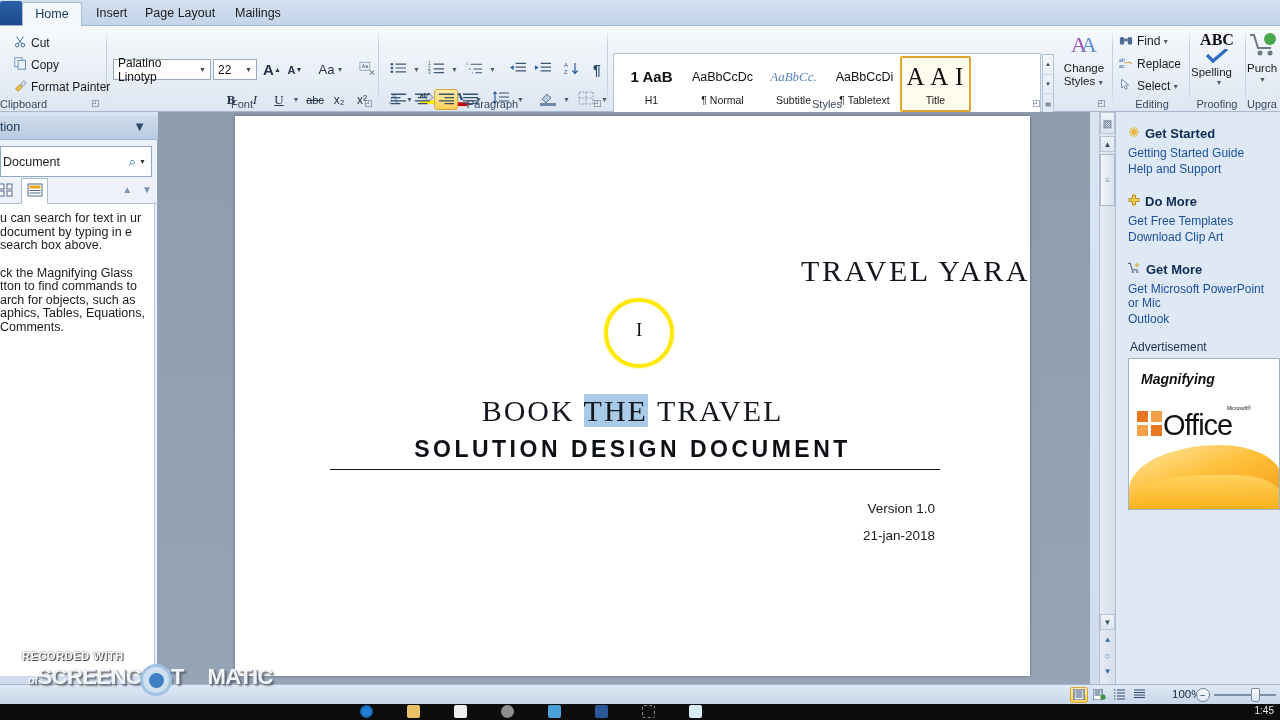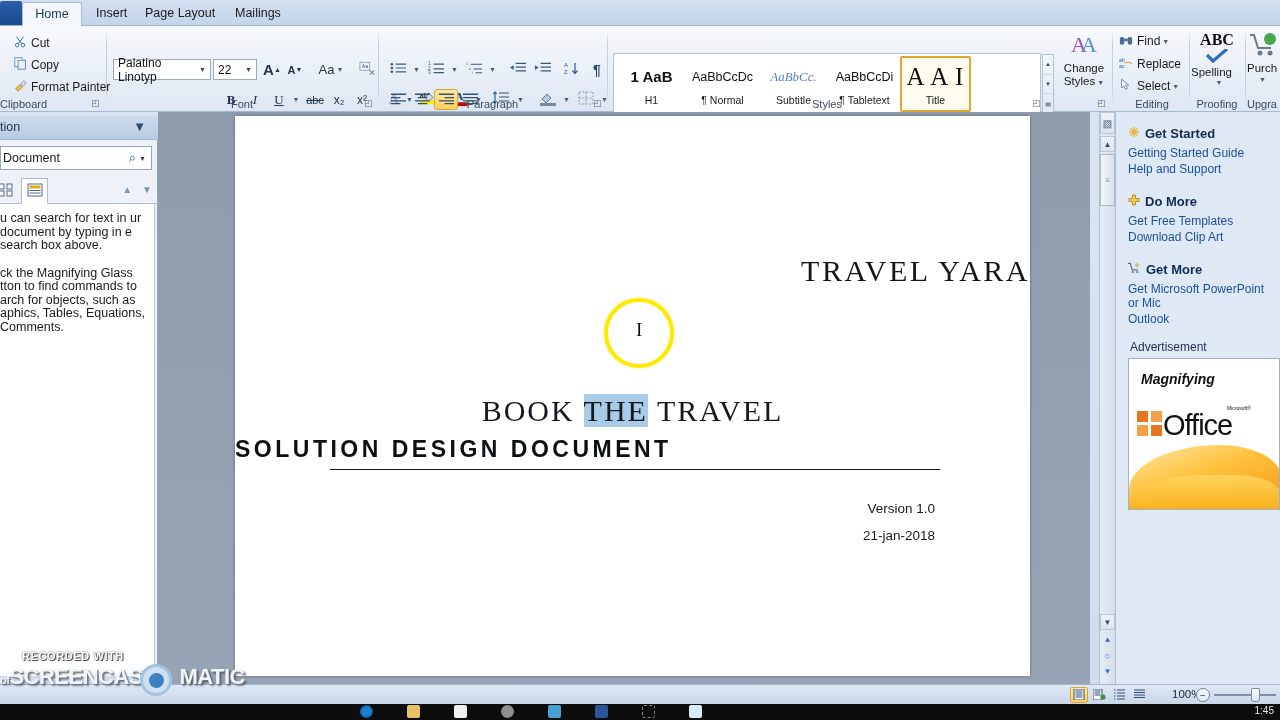--- a/index.html
+++ b/index.html
@@ -138,21 +138,21 @@
     position: absolute; top: 0; left: 0; width: 178px; height: 24px;
     background: linear-gradient(#cfdcec, #b9cbe2);
     border-bottom: 1px solid #9fb4cd;
   }
   .nav-title .t {
     position: absolute; left: 0; top: 4px; font-size: 12.5px; color: #1c3554;
   }
   .nav-title .dn { position: absolute; right: 32px; top: 3px; font-size: 13px; color: #2b4a70; }
   .nav-title .cl { position: absolute; right: 8px; top: 1px; font-size: 15px; color: #1c3554; }
   .nav-search {
-    position: absolute; top: 30px; left: 0; width: 152px; height: 24px;
+    position: absolute; top: 30px; left: 0; width: 152px; height: 31px;
     background: #fff; border: 1px solid #93a9c3;
     display: flex; align-items: center;
   }
   .nav-search .ph { flex: 1; font-size: 12.5px; color: #1a1a1a; padding-left: 2px; }
   .nav-search .mg { color: #1f5fa8; font-size: 13px; padding-right: 3px; }
   .nav-search .ar { font-size: 7px; color: #333; padding-right: 5px; }
   .nav-tabs {
     position: absolute; top: 60px; left: 0; width: 158px; height: 28px;
     border-bottom: 1px solid #a9bcd2;
   }
@@ -204,20 +204,21 @@
   }
   .line2 {
     position: absolute; top: 278px; left: 0; width: 795px;
     text-align: center;
     font-family: "Liberation Serif", serif;
     font-size: 30px; letter-spacing: 2px; color: #14181f;
   }
   .line2 .sel { background: #a9cbe8; }
   .line3 {
     position: absolute; top: 320px; left: 0; width: 795px;
+    text-align: center;
     font-family: "Liberation Sans", sans-serif;
     font-weight: bold;
     font-size: 23px; letter-spacing: 3.5px; color: #0c0f14;
   }
   .rule {
     position: absolute; top: 353px; left: 95px; width: 610px;
     border-bottom: 1.5px solid #101418;
   }
   .meta {
     position: absolute; right: 95px;
@@ -351,21 +352,21 @@
     font-family: "Liberation Sans", sans-serif;
     font-weight: bold; font-size: 11px; letter-spacing: .6px;
     color: #fff; text-shadow: 0 0 2px #444, 1px 1px 0 #555;
   }
   .wm .l2 {
     position: absolute; top: 14px; left: 0;
     font-family: "Liberation Sans", sans-serif;
     font-weight: bold; font-size: 22px; letter-spacing: -.5px;
     color: #f2f5f8; text-shadow: 1px 1px 0 #6a7585, 2px 2px 2px rgba(0,0,0,.45);
   }
-  .wm .of { font-size: 11px; }
+  .wm .of { font-size: 11px; margin-left: 28px; }
   .wm .dot {
     position: absolute; top: 14px; left: 140px;
     width: 32px; height: 32px; border-radius: 50%;
     background: #cfe0f0; border: 3px solid #9fc3e2;
     display: flex; align-items: center; justify-content: center;
   }
   .wm .dot i {
     width: 15px; height: 15px; border-radius: 50%;
     background: #3f7fc4; display:block;
   }

